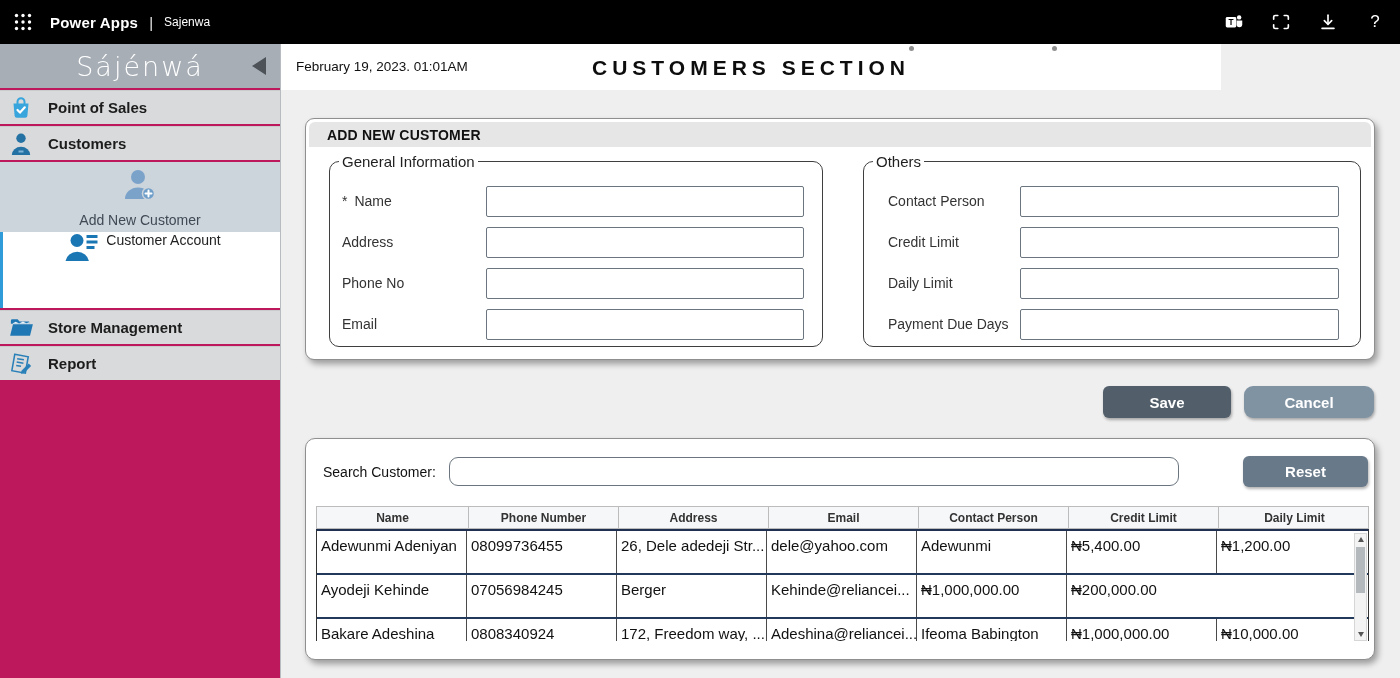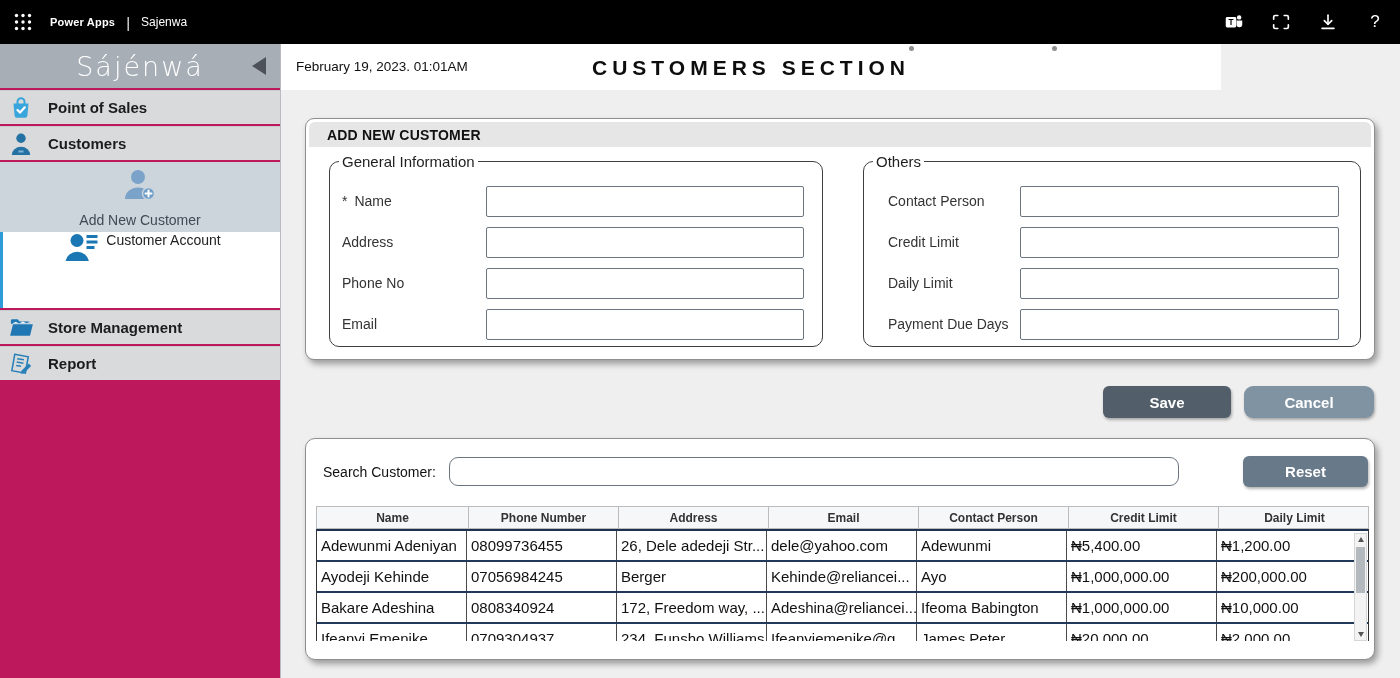--- a/index.html
+++ b/index.html
@@ -8,21 +8,21 @@
     width:1400px; height:678px; position:relative; overflow:hidden;
     font-family:"Liberation Sans", sans-serif; background:#efeff0;
   }
 
   
   .topbar {
     position:absolute; top:0; left:0; width:1400px; height:44px;
     background:#000; color:#fff; display:flex; align-items:center;
   }
   .waffle { margin-left:13px; margin-right:17px; display:flex; cursor:pointer; }
-  .topbar-app { font-size:11px; font-weight:700; letter-spacing:.2px; }
+  .topbar-app { font-size:15px; font-weight:700; letter-spacing:.2px; }
   .topbar-divider { font-size:15px; font-weight:400; margin:0 11px; color:#e8e8e8; }
   .topbar-env { font-size:12px; font-weight:400; }
   .topbar-right { margin-left:auto; display:flex; align-items:center; gap:25px; padding-right:14px; }
   .topbar-icon { width:22px; height:22px; display:flex; align-items:center; justify-content:center; cursor:pointer; }
   .help-glyph { font-size:17px; color:#fff; font-weight:400; }
 
   
   .sidebar {
     position:absolute; top:44px; left:0; width:281px; height:634px;
     background:#be185d; border-right:1px solid #b8bcc0;
@@ -133,21 +133,21 @@
     border-right:1px solid #bcbcbc; display:flex; align-items:center; justify-content:center;
     font-size:12px; font-weight:600; color:#333; overflow:hidden; white-space:nowrap;
   }
   .t-hcell:last-child { border-right:none; }
   .t-body {
     position:relative; height:112px; overflow:hidden; background:#fff;
     border-left:1px solid #333; border-right:1px solid #333; border-top:2px solid #1f3050;
   }
   .t-row {
     display:grid; grid-template-columns:150px 150px 150px 150px 150px 150px 151px;
-    height:31px; border-bottom:2px solid #22395c; cursor:pointer; background:#fff;
+    height:44px; border-bottom:2px solid #22395c; cursor:pointer; background:#fff;
   }
   .t-cell {
     border-right:1px solid #4a4a4a; line-height:29px; font-size:15px; color:#111;
     padding:0 4px; white-space:nowrap; overflow:hidden;
   }
   .t-cell:last-child { border-right:none; }
 
   .scrollbar {
     position:absolute; right:1px; top:2px; width:13px; height:108px;
     background:#f3f3f3; border:1px solid #d6d6d6;
@@ -370,21 +370,20 @@
           <div class="t-cell">dele@yahoo.com</div>
           <div class="t-cell">Adewunmi</div>
           <div class="t-cell">₦5,400.00</div>
           <div class="t-cell">₦1,200.00</div>
         </div>
         <div class="t-row">
           <div class="t-cell">Ayodeji Kehinde</div>
           <div class="t-cell">07056984245</div>
           <div class="t-cell">Berger</div>
           <div class="t-cell">Kehinde@reliancei...</div>
-          <div class="t-cell">Ayo</div>
           <div class="t-cell">₦1,000,000.00</div>
           <div class="t-cell">₦200,000.00</div>
         </div>
         <div class="t-row">
           <div class="t-cell">Bakare Adeshina</div>
           <div class="t-cell">0808340924</div>
           <div class="t-cell">172, Freedom way, ...</div>
           <div class="t-cell">Adeshina@reliancei...</div>
           <div class="t-cell">Ifeoma Babington</div>
           <div class="t-cell">₦1,000,000.00</div>

